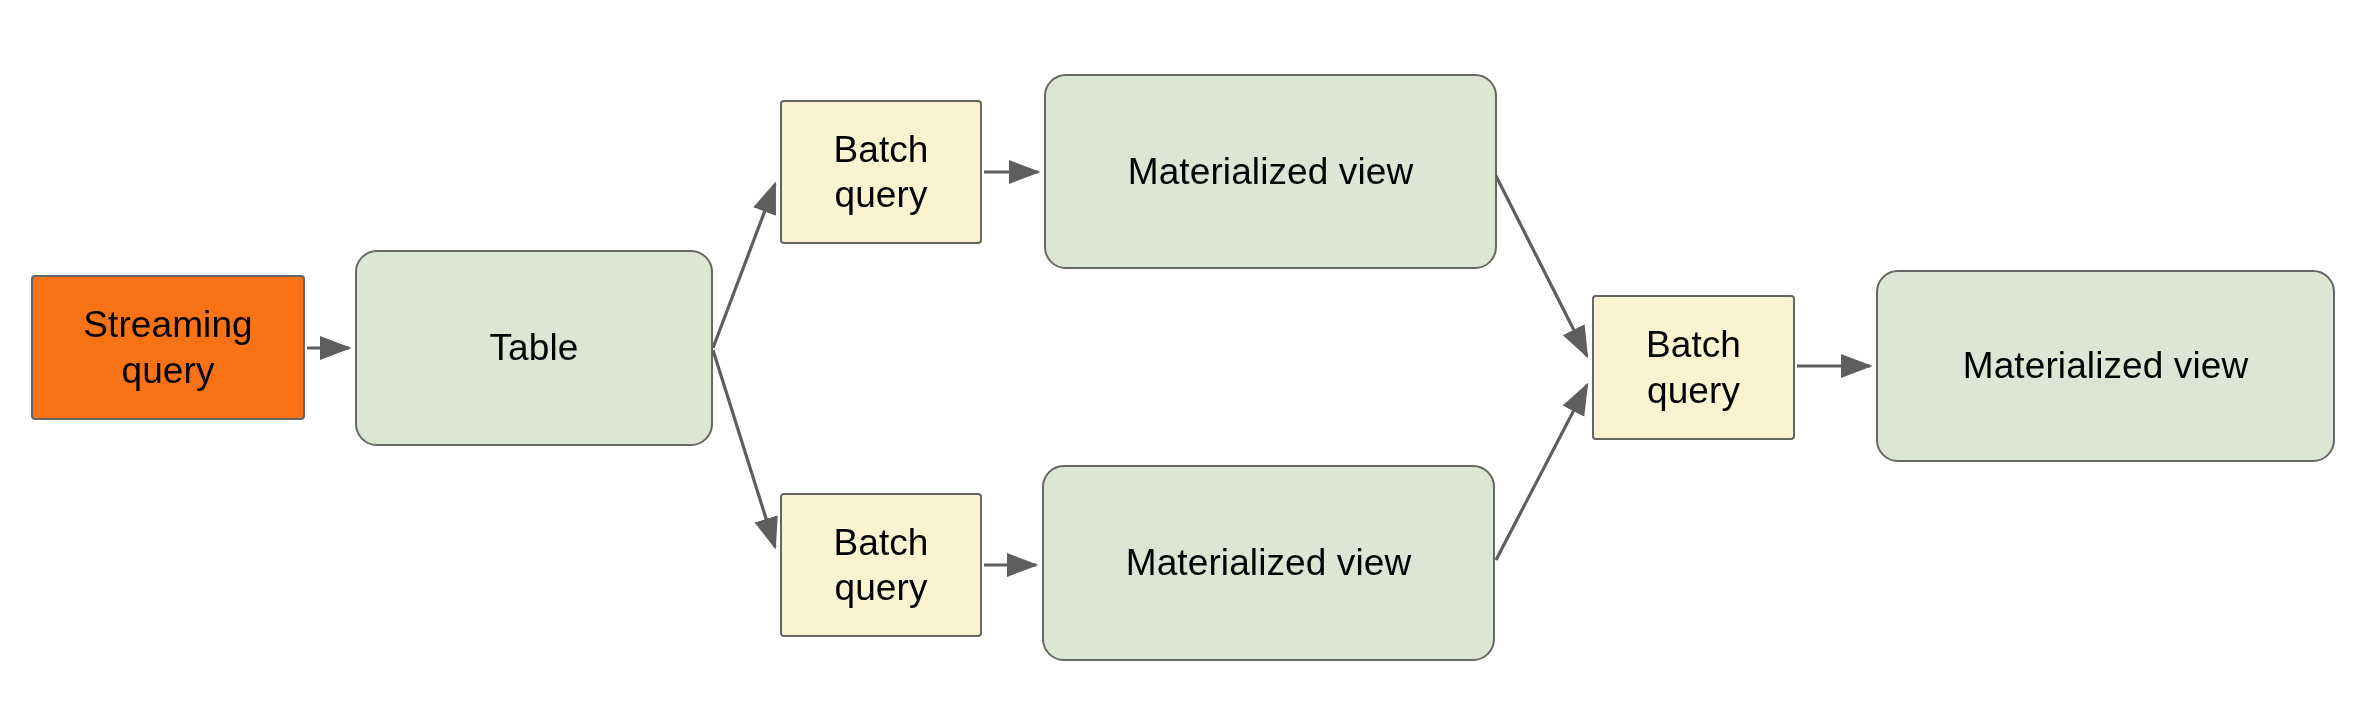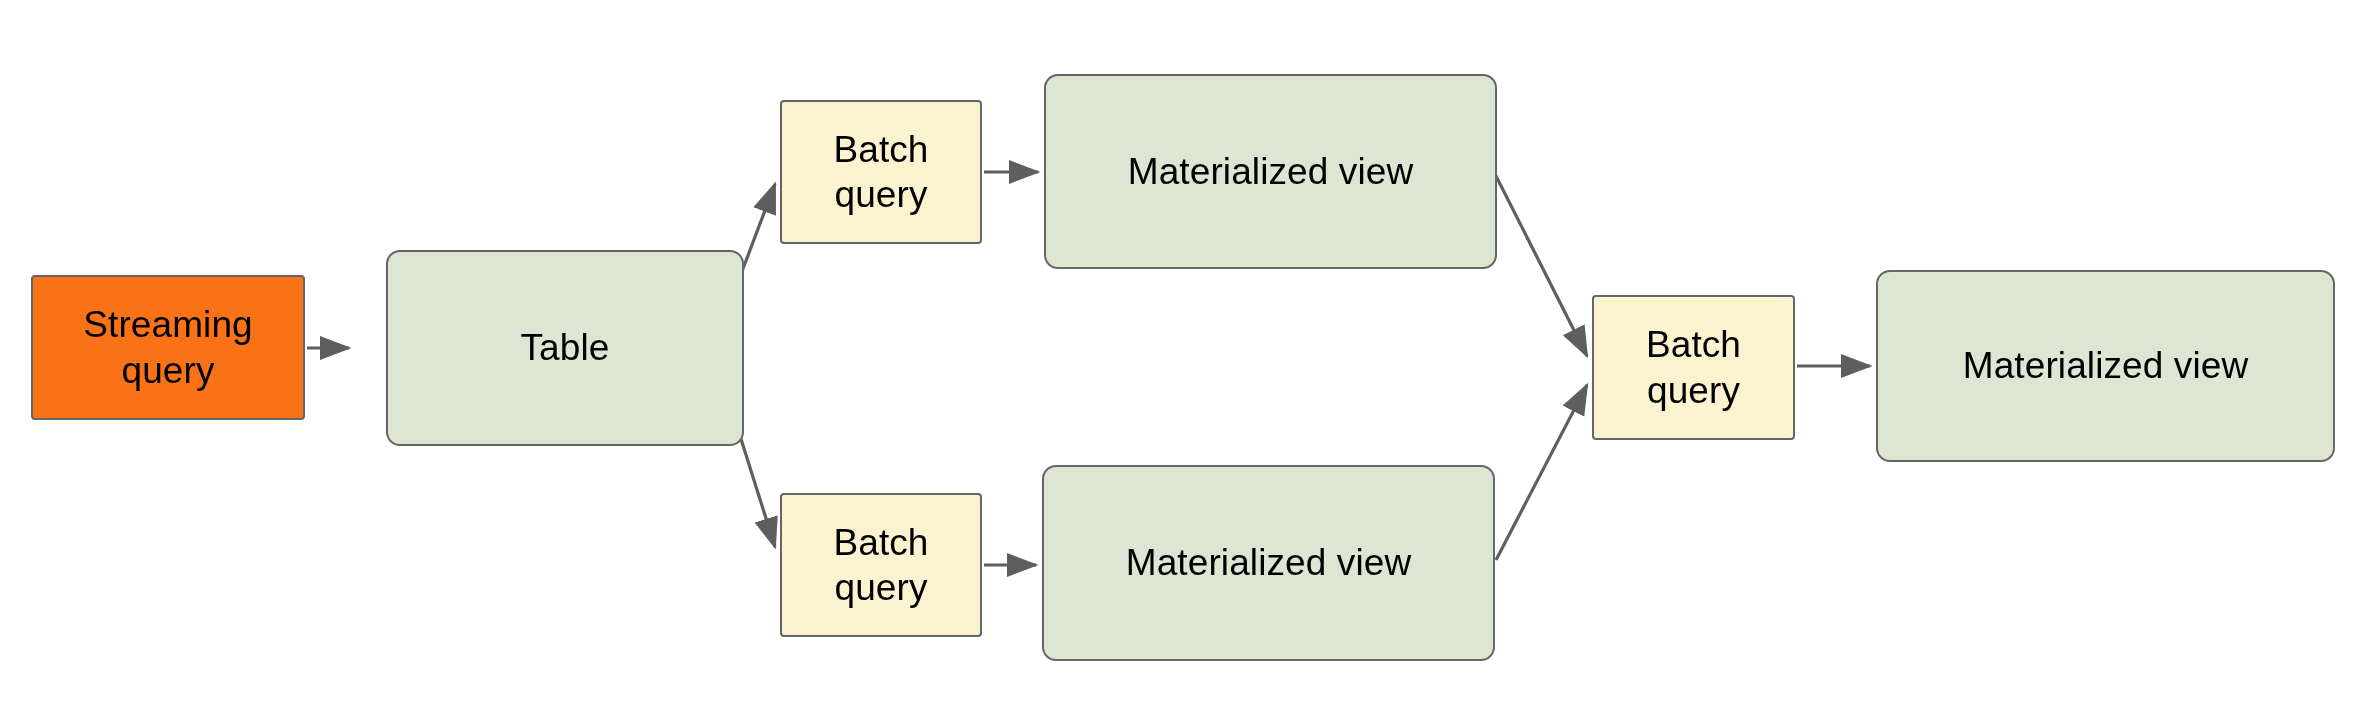--- a/index.html
+++ b/index.html
@@ -43,21 +43,21 @@
     border: 2px solid #666666;
     white-space: pre-line;
     user-select: none;
   }
   .node-process {
     background: #fbf2cf;
     border-radius: 4px;
   }
   .node-store {
     background: #dce6d3;
-    border-radius: 14px;
+    border-radius: 22px;
   }
   .node-label {
     display: block;
     width: 100%;
     padding: 0 6px;
     box-sizing: border-box;
   }
 </style>
 </head>
 <body>
@@ -80,21 +80,21 @@
         <polyline points="1496,560 1587,385" marker-end="url(#arrow-head)"></polyline>
         <polyline points="1797,366 1870,366" marker-end="url(#arrow-head)"></polyline>
       </g>
   </svg>
 
   <div class="node node-process" style="left: 31px; top: 275px; width: 274px; height: 145px; background: #f97316; border-color: rgb(102, 102, 102); color: rgb(0, 0, 0);">
     <span class="node-label">Streaming
 query</span>
   </div>
 
-  <div class="node node-store" style="left: 355px; top: 250px; width: 358px; height: 196px; background: rgb(220, 230, 211); border-color: rgb(102, 102, 102); color: rgb(0, 0, 0); margin-left: 31px;">
+  <div class="node node-store" style="left: 355px; top: 250px; width: 358px; height: 196px; background: rgb(220, 230, 211); border-color: rgb(102, 102, 102); color: rgb(0, 0, 0);">
     <span class="node-label">Table</span>
   </div>
 
   <div class="node node-process" style="left: 780px; top: 100px; width: 202px; height: 144px; background: rgb(251, 242, 207); border-color: rgb(102, 102, 102); color: rgb(0, 0, 0);">
     <span class="node-label">Batch
 query</span>
   </div>
 
   <div class="node node-store" style="left: 1044px; top: 74px; width: 453px; height: 195px; background: rgb(220, 230, 211); border-color: rgb(102, 102, 102); color: rgb(0, 0, 0);">
     <span class="node-label">Materialized view</span>

